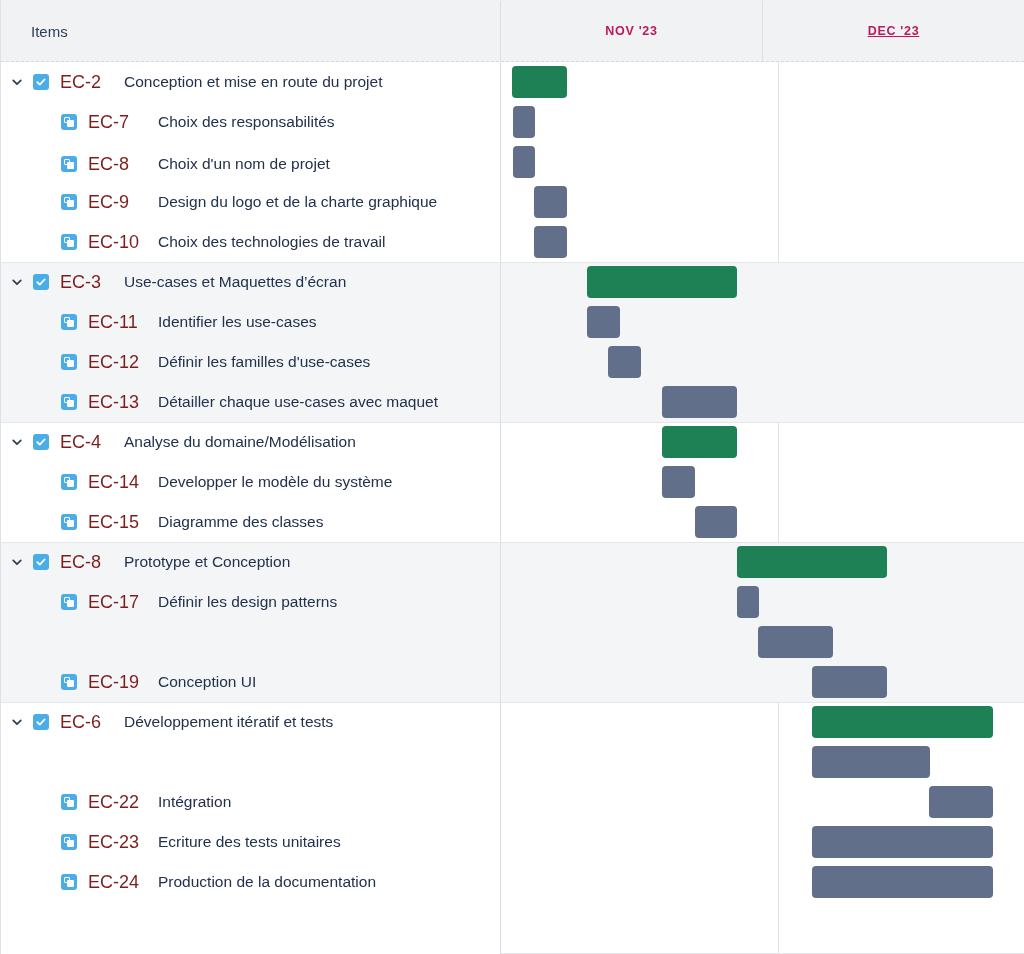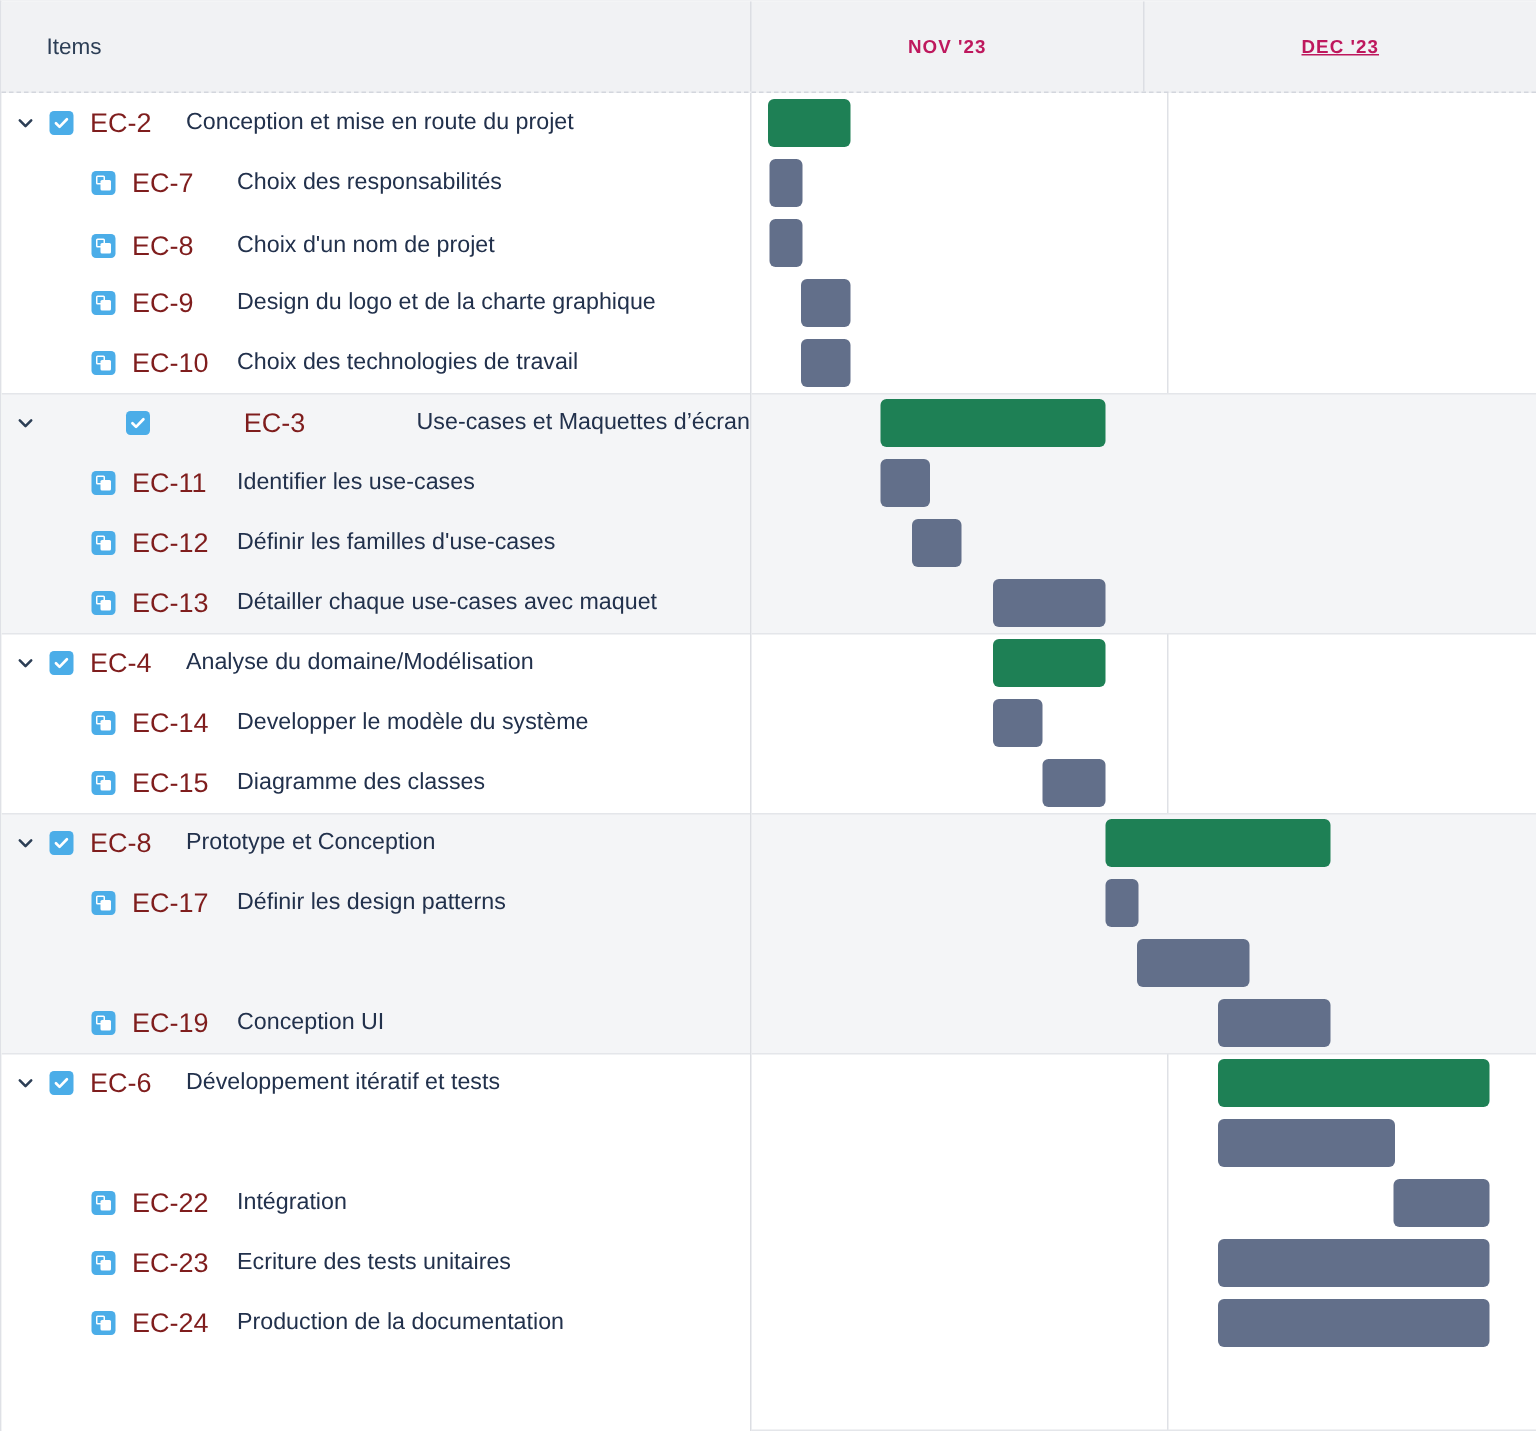--- a/index.html
+++ b/index.html
@@ -247,21 +247,21 @@
           <span class="row-summary">Design du logo et de la charte graphique</span>
         </div>
         <div class="row child" style="top: 160px;">
           <div class="subtask-icon">
             <span class="sq-back"></span>
             <span class="sq-front"></span>
           </div>
           <span class="row-key">EC-10</span>
           <span class="row-summary">Choix des technologies de travail</span>
         </div>
-        <div class="row group" style="top: 200px; justify-content: space-between;">
+        <div class="row group" style="top: 200px;">
           <div class="chevron">
             <svg width="12" height="12" viewBox="0 0 12 12">
               <path d="M2.2 4.3 L6 8.1 L9.8 4.3" fill="none" stroke="#2c3e55" stroke-width="1.7" stroke-linecap="round" stroke-linejoin="round"></path>
             </svg>
           </div>
           <div class="checkbox">
             <svg width="12" height="12" viewBox="0 0 12 12">
               <path d="M2.3 6.2 L4.7 8.6 L9.6 3.5" fill="none" stroke="#ffffff" stroke-width="1.8" stroke-linecap="round" stroke-linejoin="round"></path>
             </svg>
           </div>

